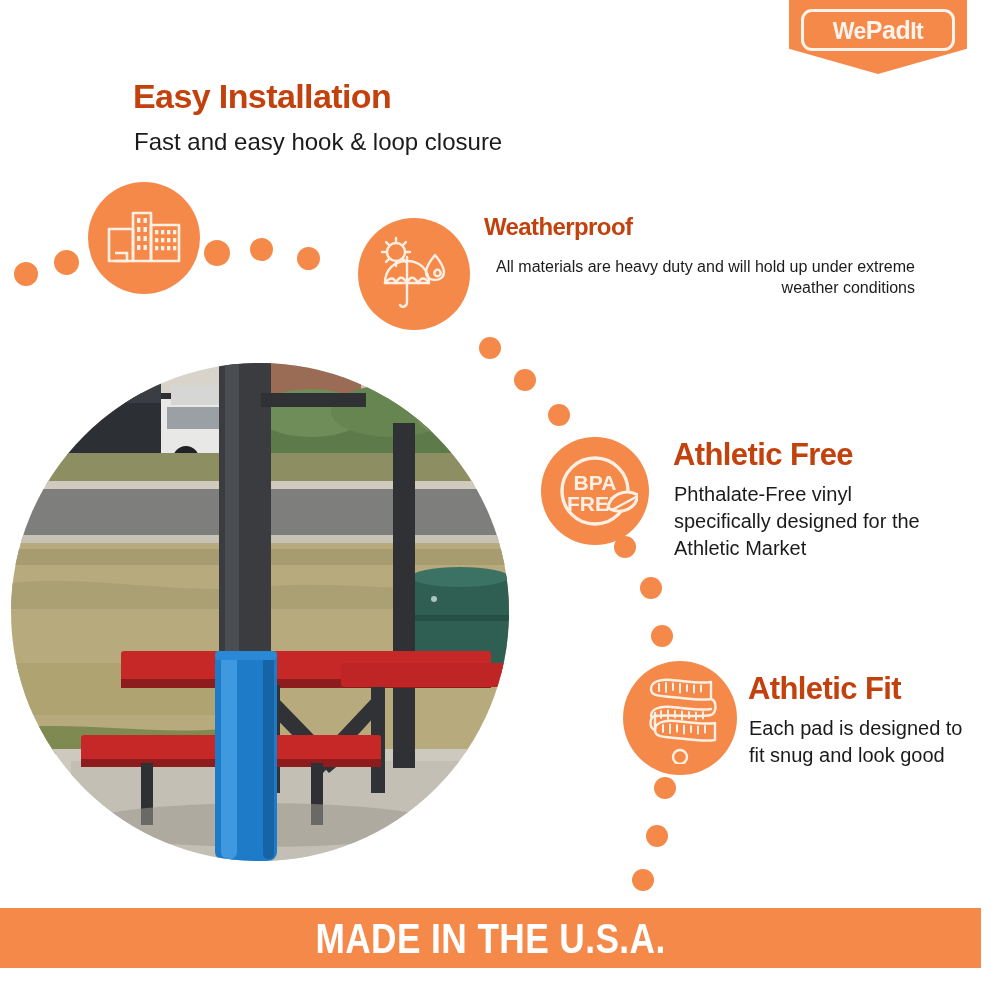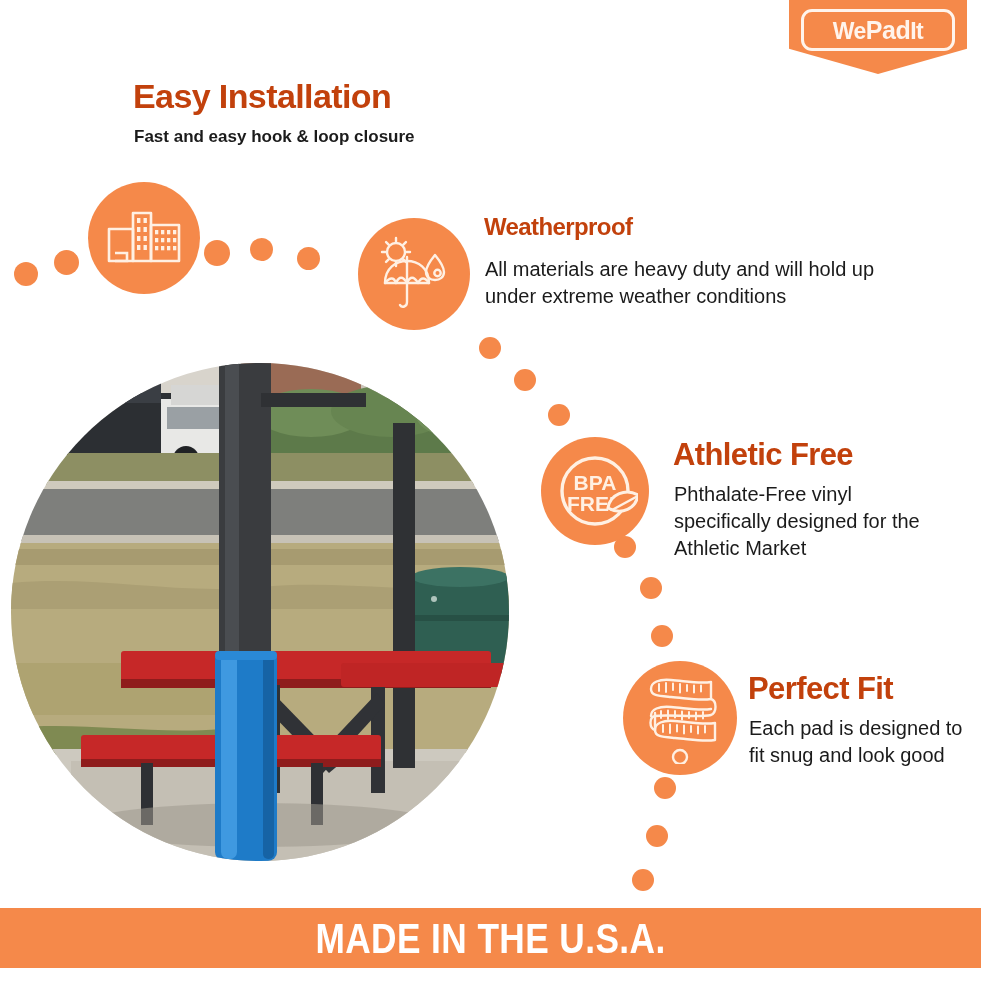--- a/index.html
+++ b/index.html
@@ -65,24 +65,24 @@
     white-space: nowrap;
   }
   .feat-desc {
     position: absolute;
     font-weight: 400;
     color: #1b1b1b;
     line-height: 1.34;
   }
 
   #title-easy  { left: 133px; top: 79px;  font-size: 34px; }
-  #desc-easy   { left: 134px; top: 126px; font-size: 17px; font-weight: bold; }
+  #desc-easy   { left: 134px; top: 126px; font-size: 24px; }
 
   #title-weather { left: 484px; top: 214px; font-size: 24px; }
-  #desc-weather  { left: 485px; top: 256px; font-size: 20px; width: 430px; }
+  #desc-weather  { left: 485px; top: 256px; font-size: 16px; width: 430px; text-align: right; }
 
   #title-phthalate { left: 673px; top: 439px; font-size: 31px; }
   #desc-phthalate  { left: 674px; top: 481px; font-size: 20px; width: 270px; }
 
   #title-fit { left: 748px; top: 673px; font-size: 31px; }
   #desc-fit  { left: 749px; top: 715px; font-size: 20px; width: 225px; }
 
   
   .icon-circle {
     position: absolute;
@@ -154,21 +154,21 @@
 
   <div class="feat-title" id="title-easy">Easy Installation</div>
   <div class="feat-desc" id="desc-easy">Fast and easy hook &amp; loop closure</div>
 
   <div class="feat-title" id="title-weather">Weatherproof</div>
   <div class="feat-desc" id="desc-weather">All materials are heavy duty and will hold up under extreme weather conditions</div>
 
   <div class="feat-title" id="title-phthalate">Athletic Free</div>
   <div class="feat-desc" id="desc-phthalate">Phthalate-Free vinyl specifically designed for the Athletic Market</div>
 
-  <div class="feat-title" id="title-fit">Perfect Fit</div>
+  <div class="feat-title" id="title-fit">Athletic Fit</div>
   <div class="feat-desc" id="desc-fit">Each pad is designed to fit snug and look good</div>
 
   <div class="dot" style="left:14px;  top:262px; width:24px; height:24px;"></div>
   <div class="dot" style="left:54px;  top:250px; width:25px; height:25px;"></div>
   <div class="dot" style="left:204px; top:240px; width:26px; height:26px;"></div>
   <div class="dot" style="left:250px; top:238px; width:23px; height:23px;"></div>
   <div class="dot" style="left:297px; top:247px; width:23px; height:23px;"></div>
   <div class="dot" style="left:479px; top:337px; width:22px; height:22px;"></div>
   <div class="dot" style="left:514px; top:369px; width:22px; height:22px;"></div>
   <div class="dot" style="left:548px; top:404px; width:22px; height:22px;"></div>

